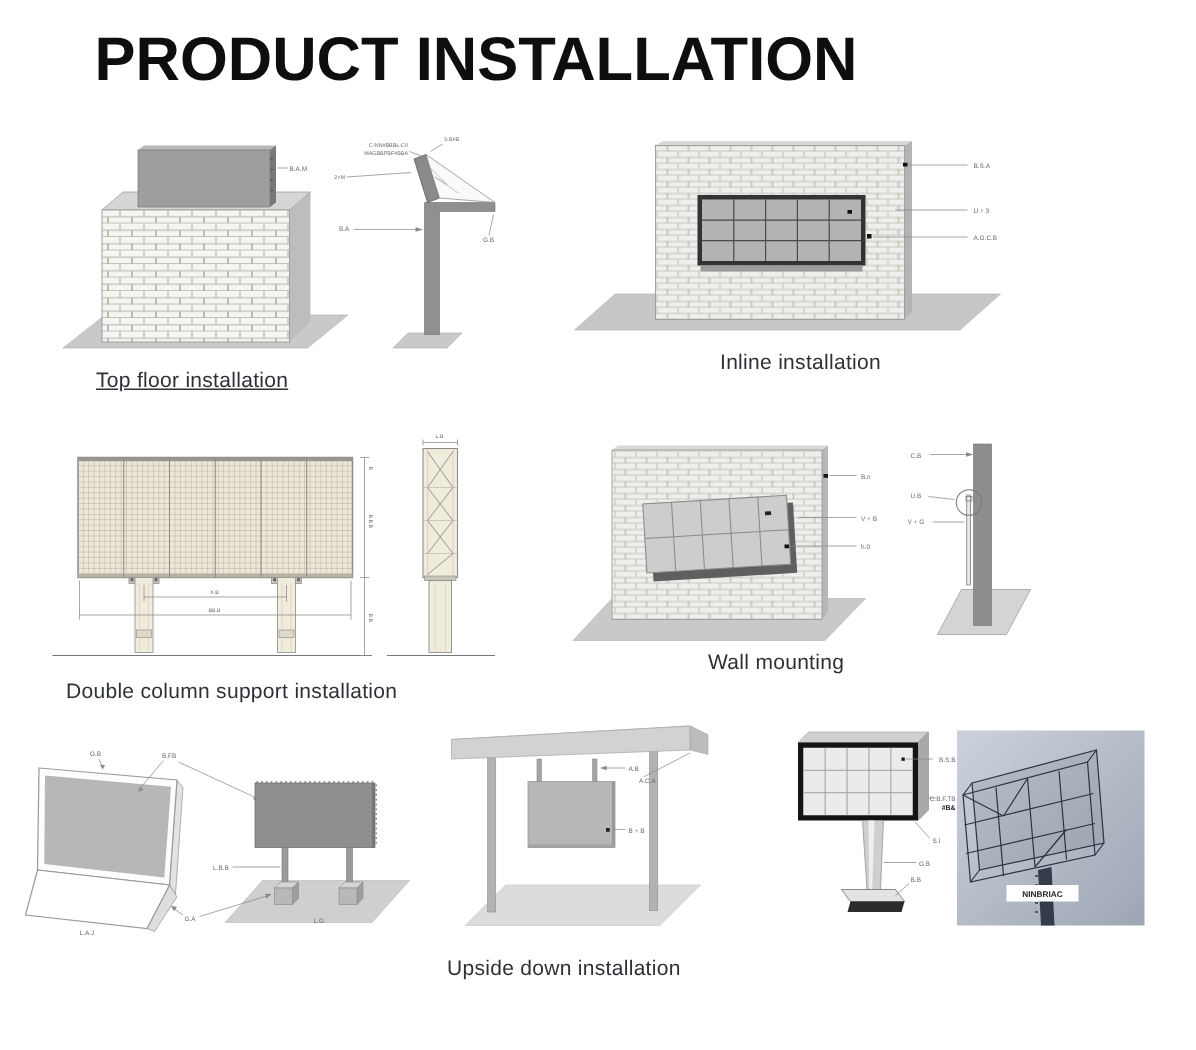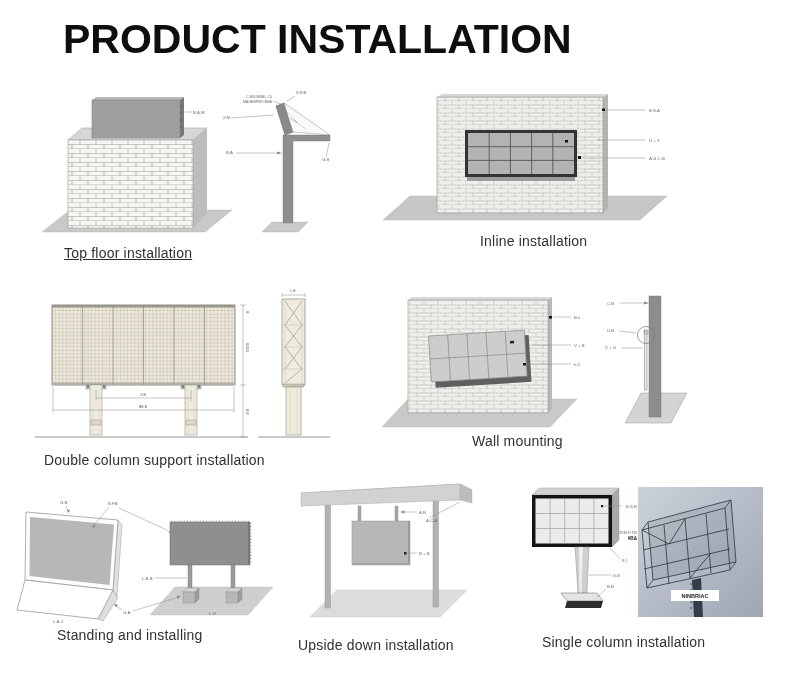--- a/index.html
+++ b/index.html
@@ -242,21 +242,20 @@
     <text class="ann" x="127" y="100">L.B.B</text>
     <line class="ldr" x1="140" y1="98" x2="172" y2="98"></line>
     <text class="ann" x="108" y="134">G.A</text>
     <line class="ldr" x1="118" y1="131" x2="164" y2="117"></line>
     <polygon points="166,116 162.5,119 161.8,115.8" fill="#8a8a8a"></polygon>
     <line class="ldr" x1="107" y1="130" x2="100" y2="125"></line>
     <polygon points="99,124 103,124.5 101,127.5" fill="#8a8a8a"></polygon>
     <text class="ann" x="194" y="135">L.G</text>
     <text class="ann" x="38" y="143">L.A.J</text>
   </svg>
-  <div class="caption" style="left:57px;top:627px;">Standing and installing</div>
 
   <svg style="left:290px;top:475px;" width="240" height="165" viewBox="0 0 240 165">
     <g>
       <polygon points="20,142 47,115 177,115 150,142" fill="#dcdcdc" stroke="#c2c2c2" stroke-width="0.4"></polygon>
     </g>
     <g>
       <rect x="35" y="25" width="5.5" height="108" fill="#b2b2b2" stroke="#8e8e8e" stroke-width="0.4"></rect>
       <rect x="143" y="22" width="5.5" height="110" fill="#b2b2b2" stroke="#8e8e8e" stroke-width="0.4"></rect>
     </g>
     <g>
@@ -325,15 +324,14 @@
     <line class="ldr" x1="94" y1="52" x2="99" y2="52"></line>
     <text class="ann" x="112" y="54" text-anchor="end">C.B.F.TB</text>
     <text class="bold-ann" x="112" y="60" text-anchor="end">#B&amp;</text>
     <text class="ann" x="102" y="82" text-anchor="end">S.I</text>
     <line class="ldr" x1="95" y1="79" x2="85" y2="68"></line>
     <text class="ann" x="95" y="97" text-anchor="end">G.B</text>
     <line class="ldr" x1="86" y1="95" x2="64" y2="95"></line>
     <text class="ann" x="89" y="108" text-anchor="end">B.B</text>
     <line class="ldr" x1="81" y1="109" x2="72" y2="117"></line>
   </svg>
-  <div class="caption" style="left:542px;top:634px;">Single column installation</div>
 
 </div>
 
 </body></html>

